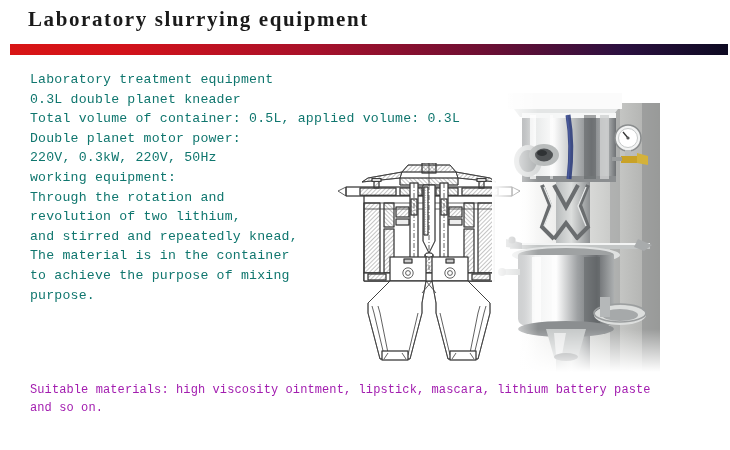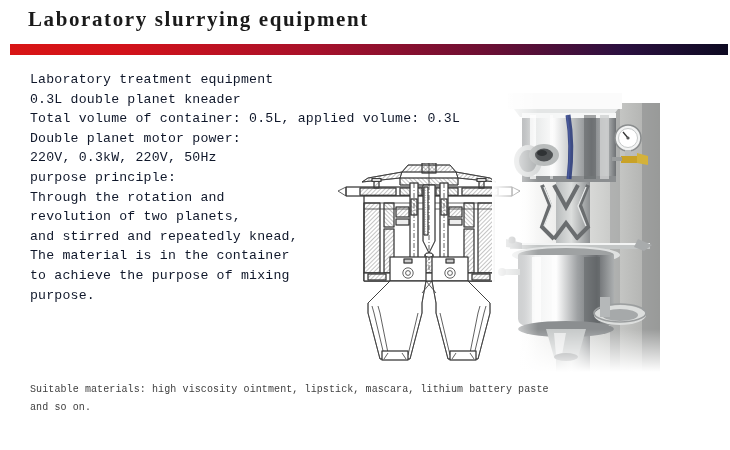--- a/index.html
+++ b/index.html
@@ -49,36 +49,36 @@
   
   #spec-block {
     position: absolute;
     left: 30px; top: 70px;
     width: 420px;
   }
   .spec-line {
     font-family: "Liberation Mono", "DejaVu Sans Mono", monospace;
     font-size: 13.2px;
     line-height: 19.6px;
-    color: #0f172a;
+    color: #0f766e;
     white-space: nowrap;
     letter-spacing: 0.2px;
   }
 
   
   #bottom-note {
     position: absolute;
     left: 30px; top: 381px;
     width: 680px;
   }
   .note-line {
     font-family: "Liberation Mono", "DejaVu Sans Mono", monospace;
-    font-size: 10px;
+    font-size: 12px;
     line-height: 18px;
-    color: #404040;
+    color: #a21caf;
     white-space: nowrap;
     letter-spacing: 0.1px;
   }
 
   
   #tech-drawing {
     position: absolute;
     left: 338px; top: 163px;
     width: 182px; height: 210px;
   }
@@ -112,23 +112,23 @@
     </defs>
     <rect x="0" y="0" width="718" height="11" fill="url(#gradRule)"></rect>
   </svg>
 
   <div id="spec-block">
     <div class="spec-line">Laboratory treatment equipment</div>
     <div class="spec-line">0.3L double planet kneader</div>
     <div class="spec-line">Total volume of container: 0.5L, applied volume: 0.3L</div>
     <div class="spec-line">Double planet motor power:</div>
     <div class="spec-line">220V, 0.3kW, 220V, 50Hz</div>
-    <div class="spec-line">purpose principle:</div>
+    <div class="spec-line">working equipment:</div>
     <div class="spec-line">Through the rotation and</div>
-    <div class="spec-line">revolution of two planets,</div>
+    <div class="spec-line">revolution of two lithium,</div>
     <div class="spec-line">and stirred and repeatedly knead,</div>
     <div class="spec-line">The material is in the container</div>
     <div class="spec-line">to achieve the purpose of mixing</div>
     <div class="spec-line">purpose.</div>
   </div>
 
   <svg id="tech-drawing" viewBox="0 0 182 210">
     <defs>
       <pattern id="hatch" width="3" height="3" patternTransform="rotate(45)" patternUnits="userSpaceOnUse">
         <line x1="0" y1="0" x2="0" y2="3" stroke="#555" stroke-width="0.7"></line>

